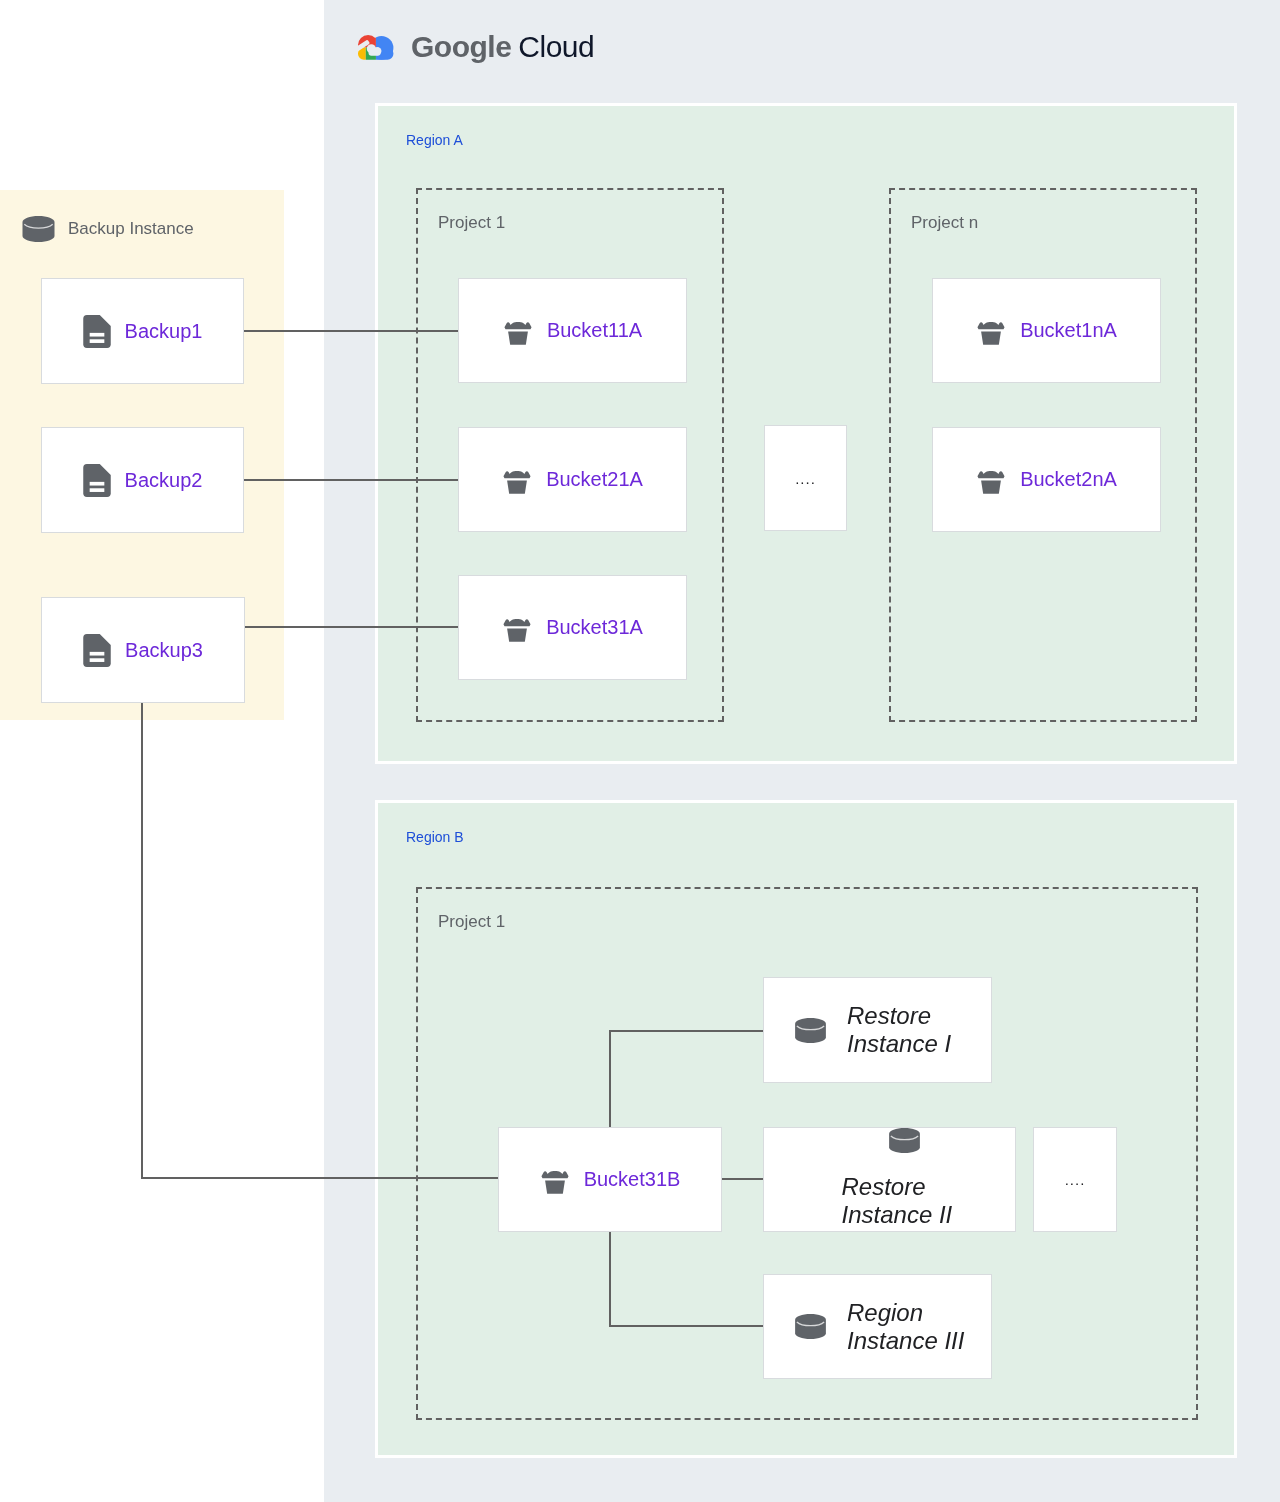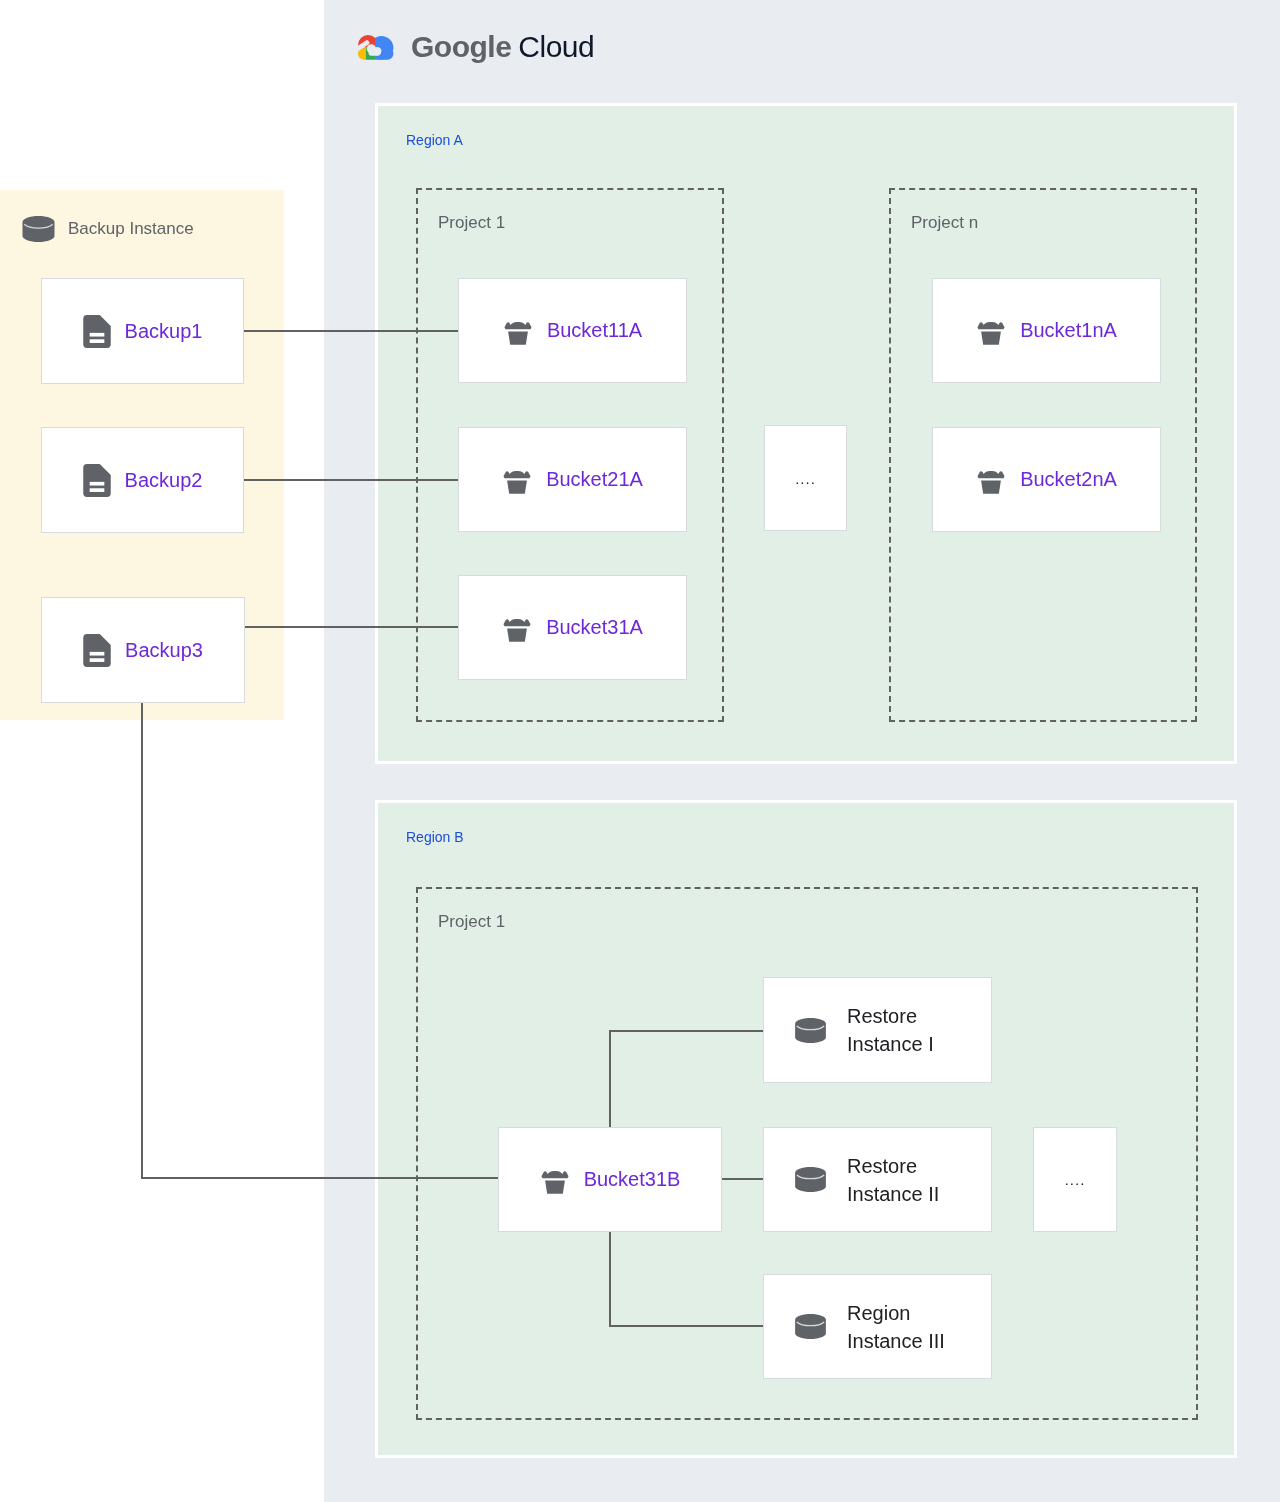--- a/index.html
+++ b/index.html
@@ -26,21 +26,21 @@
   .project{position:absolute;border:2px dashed #616161;box-sizing:border-box;}
   .project-label{padding:23px 0 0 20px;font-size:17px;color:#5f6368;}
   .project-1a{left:416px;top:188px;width:308px;height:534px;z-index:2;}
   .project-na{left:889px;top:188px;width:308px;height:534px;z-index:2;}
   .project-1b{left:416px;top:887px;width:782px;height:533px;z-index:2;}
 
   
   .node{position:absolute;background:#ffffff;border:1.5px solid #d8dbde;box-sizing:border-box;
         display:flex;align-items:center;justify-content:center;gap:14px;z-index:6;}
   .node-label{font-size:20px;color:#6d28d9;white-space:nowrap;}
-  .restore-label{font-size:20px;color:#202124;line-height:28px;width:126px;white-space:normal;}
+  .restore-label{font-size:24px;color:#202124;line-height:28px;width:126px;white-space:normal;font-style:italic;}
   .ellipsis-box{position:absolute;background:#ffffff;border:1.5px solid #d8dbde;box-sizing:border-box;
         display:flex;align-items:center;justify-content:center;z-index:6;}
   .ellipsis-text{font-size:15px;color:#202124;letter-spacing:1px;}
 
   
   .node-backup1{left:41px;top:278px;width:203px;height:106px;}
   .node-backup2{left:41px;top:427px;width:203px;height:106px;}
   .node-backup3{left:41px;top:574px;width:204px;height:106px;margin-top:23px;}
 
   
@@ -49,21 +49,21 @@
   .node-b31a{left:458px;top:575px;width:229px;height:105px;}
   
   .node-b1na{left:932px;top:278px;width:229px;height:105px;}
   .node-b2na{left:932px;top:427px;width:229px;height:105px;}
   .node-b3na{left:932px;top:575px;width:229px;height:105px;}
   .ellipsis-a{left:764px;top:425px;width:83px;height:106px;}
 
   
   .node-b31b{left:498px;top:1127px;width:224px;height:105px;}
   .node-ri1{left:763px;top:977px;width:229px;height:106px;justify-content:flex-start;padding-left:30px;gap:20px;}
-  .node-ri2{left:763px;top:1127px;width:229px;height:105px;justify-content:flex-start;padding-left:30px;gap:20px;}
+  .node-ri2{left:763px;top:1127px;width:253px;height:105px;justify-content:flex-start;padding-left:30px;gap:20px;flex-direction:column;}
   .node-ri3{left:763px;top:1274px;width:229px;height:105px;justify-content:flex-start;padding-left:30px;gap:20px;}
   .ellipsis-b{left:1033px;top:1127px;width:84px;height:105px;}
 
   
   .backup-header{position:absolute;left:20px;top:216px;display:flex;align-items:center;gap:11px;z-index:3;}
   .backup-header-label{font-size:17px;color:#5f6368;}
 
   
   .conn{position:absolute;background:#616161;z-index:5;}
 

